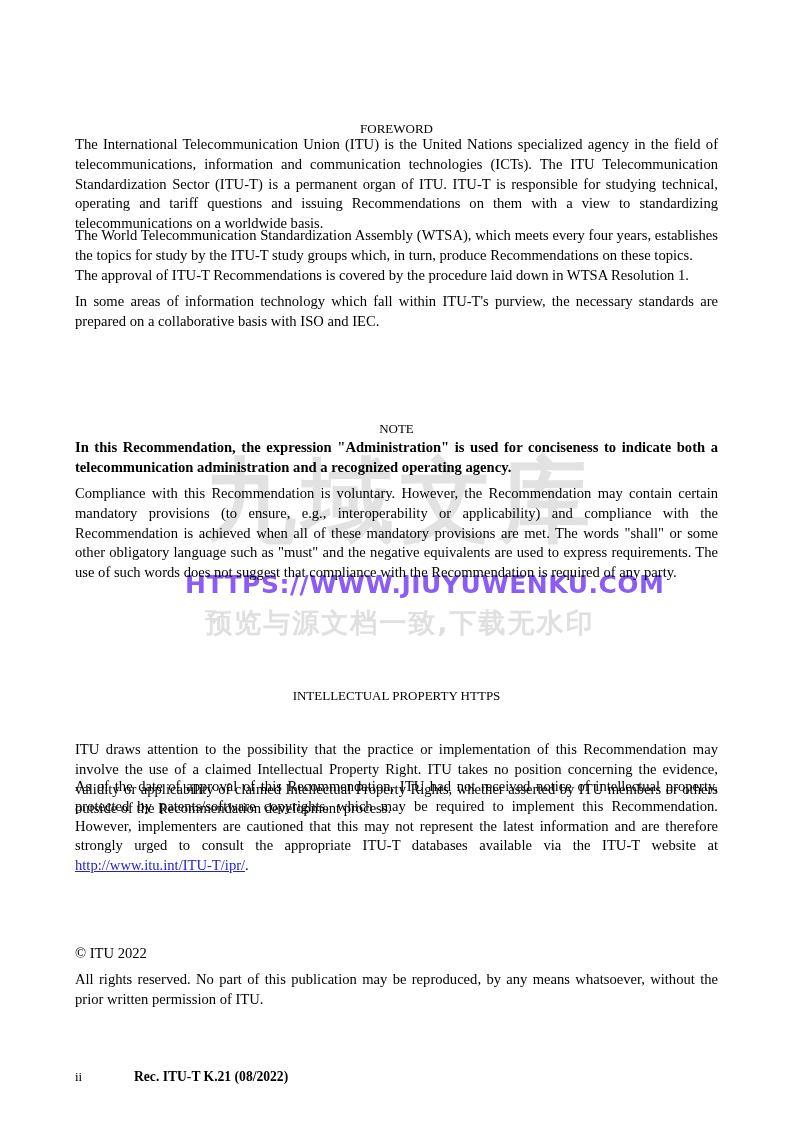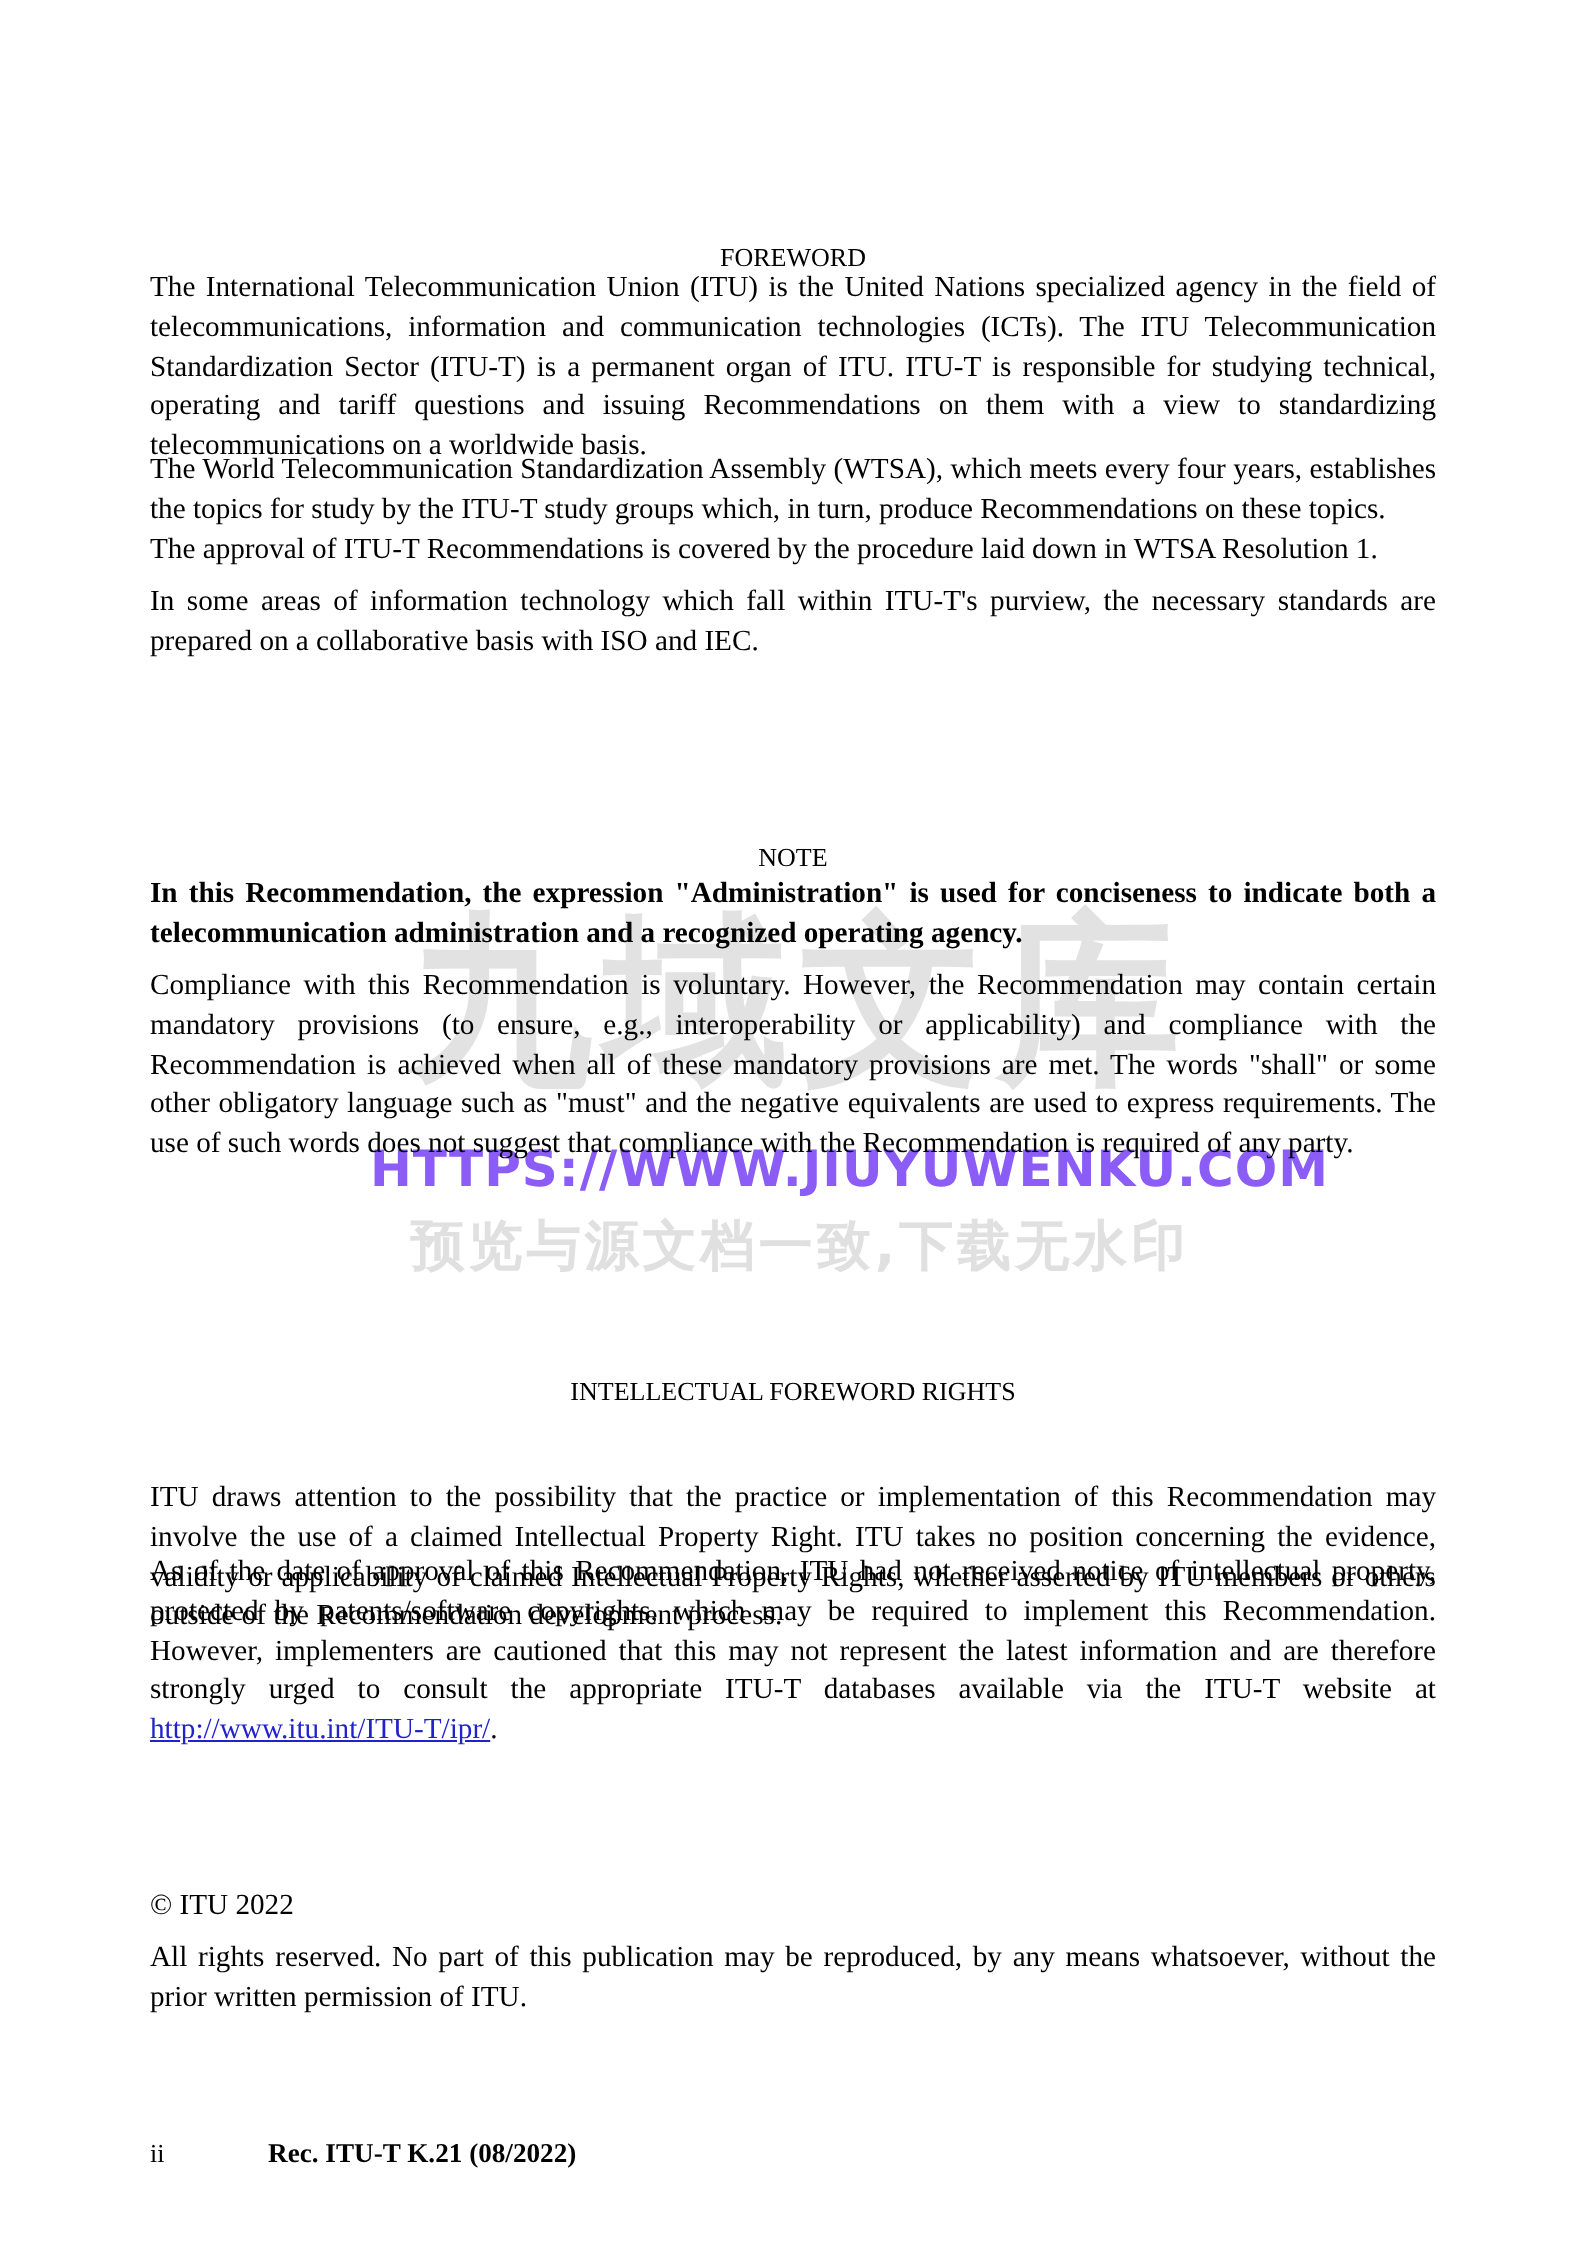--- a/index.html
+++ b/index.html
@@ -184,21 +184,21 @@
 
     <div class="blk" id="note-p1">
       <p class="body-par">In this Recommendation, the expression "Administration" is used for conciseness to indicate both a telecommunication administration and a recognized operating agency.</p>
     </div>
 
     <div class="blk" id="note-p2">
       <p class="body-par">Compliance with this Recommendation is voluntary. However, the Recommendation may contain certain mandatory provisions (to ensure, e.g., interoperability or applicability) and compliance with the Recommendation is achieved when all of these mandatory provisions are met. The words "shall" or some other obligatory language such as "must" and the negative equivalents are used to express requirements. The use of such words does not suggest that compliance with the Recommendation is required of any party.</p>
     </div>
 
     <div class="blk" id="ipr-heading">
-      <div class="section-heading">INTELLECTUAL FOREWORD RIGHTS</div>
+      <div class="section-heading">INTELLECTUAL PROPERTY HTTPS</div>
     </div>
 
     <div class="blk" id="ipr-p1">
       <p class="body-par">ITU draws attention to the possibility that the practice or implementation of this Recommendation may involve the use of a claimed Intellectual Property Right. ITU takes no position concerning the evidence, validity or applicability of claimed Intellectual Property Rights, whether asserted by ITU members or others outside of the Recommendation development process.</p>
     </div>
 
     <div class="blk" id="ipr-p2">
       <p class="body-par"><span>As of the date of approval of this Recommendation, ITU had not received notice of intellectual property, protected by patents/software copyrights, which may be required to implement this Recommendation. However, implementers are cautioned that this may not represent the latest information and are therefore strongly urged to consult the appropriate ITU-T databases available via the ITU-T website at </span><a class="ipr-link" href="#">http://www.itu.int/ITU-T/ipr/</a><span>.</span></p>
     </div>
 

